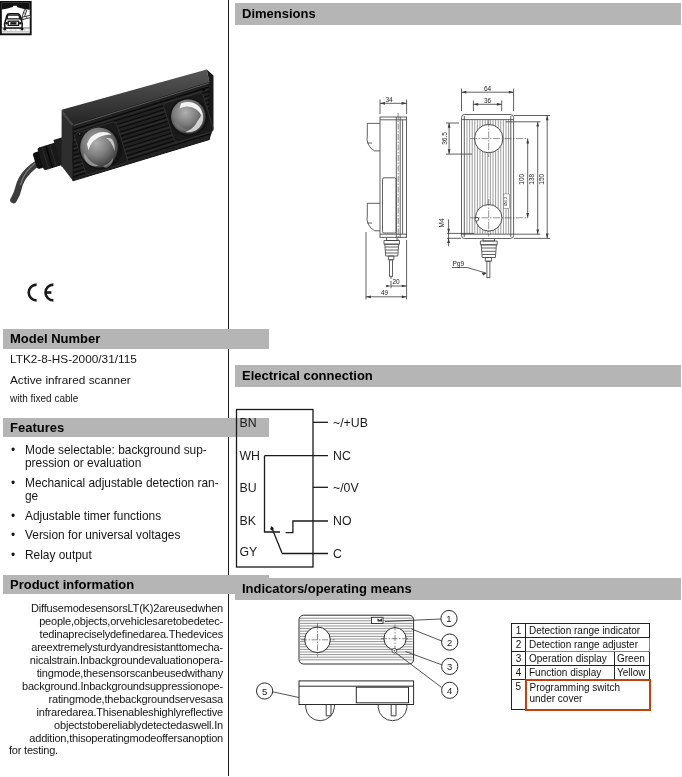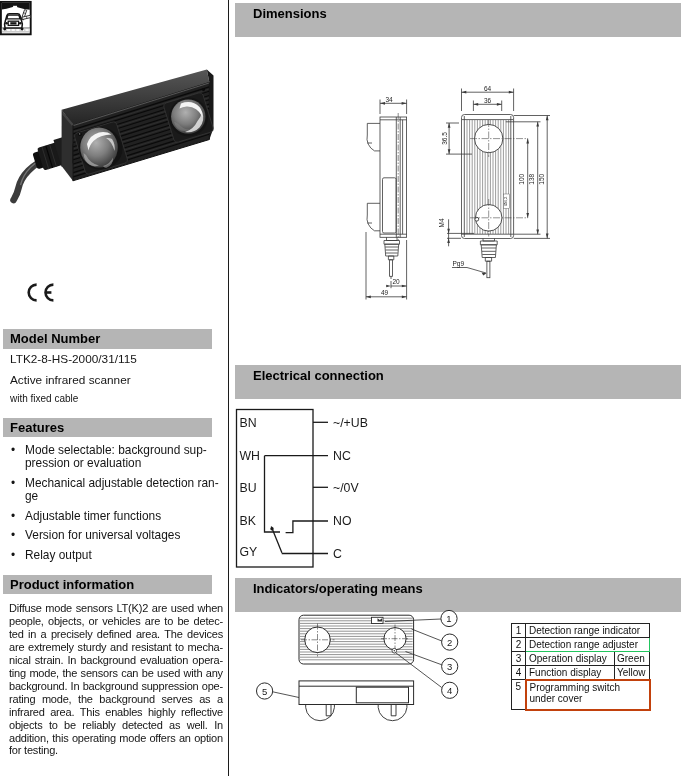--- a/index.html
+++ b/index.html
@@ -1,22 +1,22 @@
 <!DOCTYPE html>
 <html><head><meta charset="utf-8">
 <style>
 html,body{margin:0;padding:0}
 body{width:682px;height:777px;position:relative;background:#fff;color:#151515;
      font-family:"Liberation Sans",sans-serif;overflow:hidden}
 .abs{position:absolute}
-.barL{position:absolute;left:3px;width:209px;height:19.5px;background:#b5b5b5;
+.barL{position:absolute;left:3px;width:266px;height:19.5px;background:#b5b5b5;
       font-weight:bold;font-size:13px;line-height:19.5px;color:#000;padding-left:7px;box-sizing:border-box}
-.barR{position:absolute;left:235px;width:446px;height:34px;background:#b5b5b5;
-      font-weight:bold;font-size:13px;line-height:22px;color:#000;padding-left:18px;box-sizing:border-box}
-.fl{width:214px;display:flex;justify-content:space-between}
+.barR{position:absolute;left:235px;width:446px;height:22px;background:#b5b5b5;
+      font-weight:bold;font-size:13px;line-height:22px;color:#000;padding-left:7px;box-sizing:border-box}
+.fl{width:214px;display:flex;justify-content:flex-end}
 .fl span{flex:0 0 auto}
 </style></head>
 <body>
 
 <div class="abs" style="left:228px;top:0;width:1px;height:776px;background:#1c1c1c"></div>
 
 <svg class="abs" style="left:0;top:0" width="34" height="37" viewBox="0 0 34 37">
   <rect x="0.9" y="1.9" width="29.8" height="32.4" fill="#fff" stroke="#111" stroke-width="1.9"></rect>
   <path d="M1.9 2.9 H29.8 V9.8 L24 8.9 L17.4 7.2 L16.6 5.4 H13.6 L12.8 7.1 L6.5 8.7 L1.9 9.6 Z" fill="#131313"></path>
   <rect x="13.6" y="4.2" width="3" height="1.4" fill="#131313"></rect>

